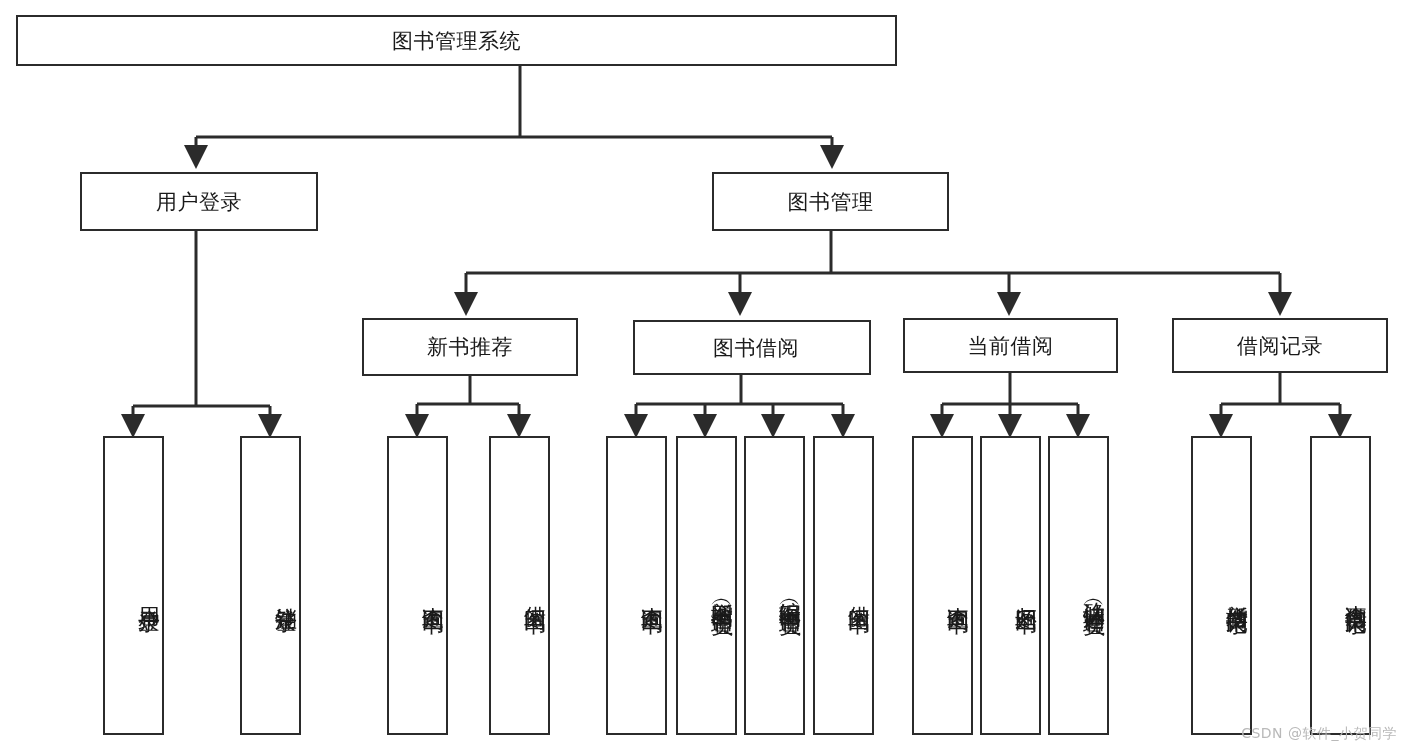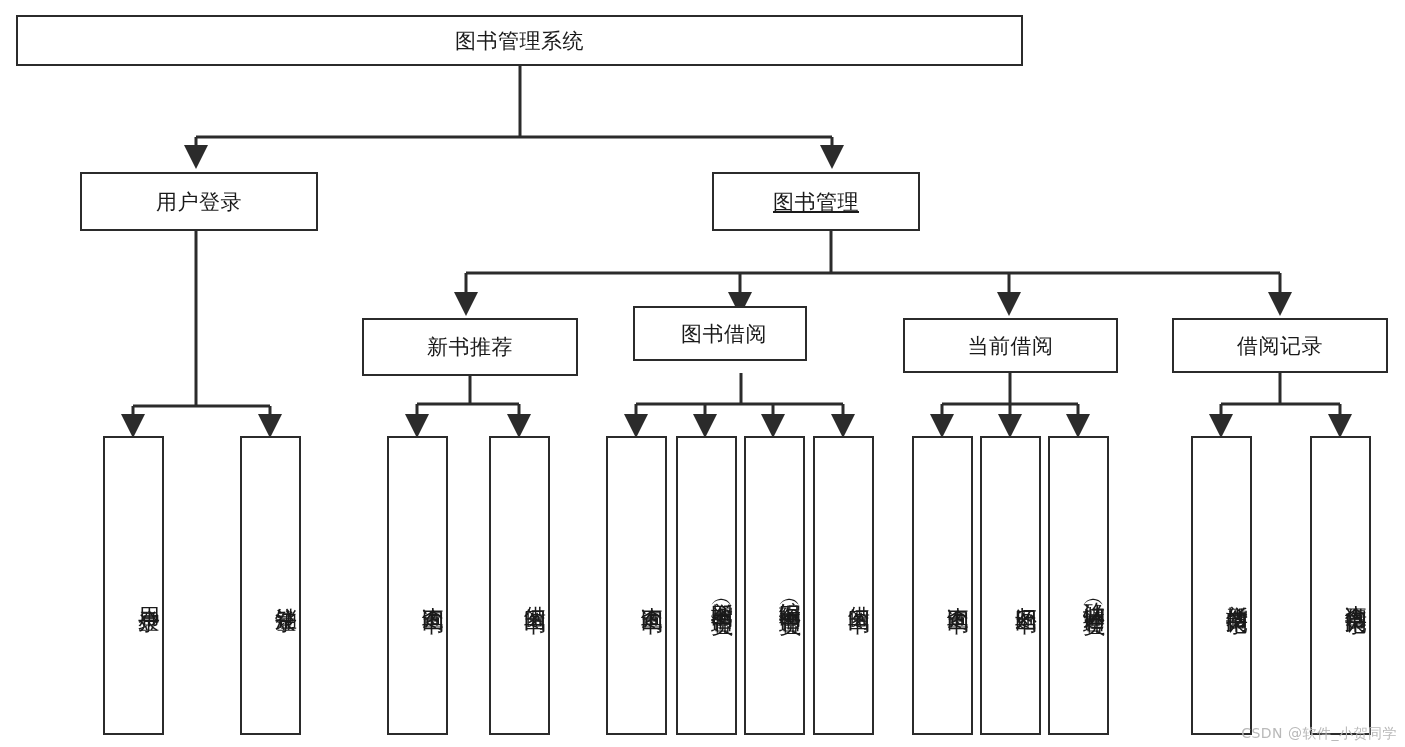--- a/index.html
+++ b/index.html
@@ -113,35 +113,35 @@
       <path d="M 1010 404 L 1010 432" marker-end="url(#arrow)"></path>
       <path d="M 1078 404 L 1078 432" marker-end="url(#arrow)"></path>
 
       <path d="M 1280 373 L 1280 404"></path>
       <path d="M 1221 404 L 1340 404"></path>
       <path d="M 1221 404 L 1221 432" marker-end="url(#arrow)"></path>
       <path d="M 1340 404 L 1340 432" marker-end="url(#arrow)"></path>
     </g>
   </svg>
 
-  <div class="node horiz" style="left:16px; top:15px; width:1007px; height:51px;">
+  <div class="node horiz" style="left:16px; top:15px; width:881px; height:51px;">
     <span class="label">图书管理系统</span>
   </div>
 
   <div class="node horiz" style="left:80px; top:172px; width:238px; height:59px;">
     <span class="label">用户登录</span>
   </div>
-  <div class="node horiz" style="left:712px; top:172px; width:208px; height:59px;text-decoration:underline;">
+  <div class="node horiz" style="left:712px; top:172px; width:237px; height:59px;">
     <span class="label">图书管理</span>
   </div>
 
   <div class="node horiz" style="left:362px; top:318px; width:216px; height:58px;">
     <span class="label">新书推荐</span>
   </div>
-  <div class="node horiz" style="left:633px; top:306px; width:174px; height:55px;padding-left:8px;">
+  <div class="node horiz" style="left:633px; top:320px; width:238px; height:55px;padding-left:8px;">
     <span class="label">图书借阅</span>
   </div>
   <div class="node horiz" style="left:903px; top:318px; width:215px; height:55px;">
     <span class="label">当前借阅</span>
   </div>
   <div class="node horiz" style="left:1172px; top:318px; width:216px; height:55px;">
     <span class="label">借阅记录</span>
   </div>
 
   <div class="node vert" style="left:103px; top:436px; width:61px; height:299px;">

